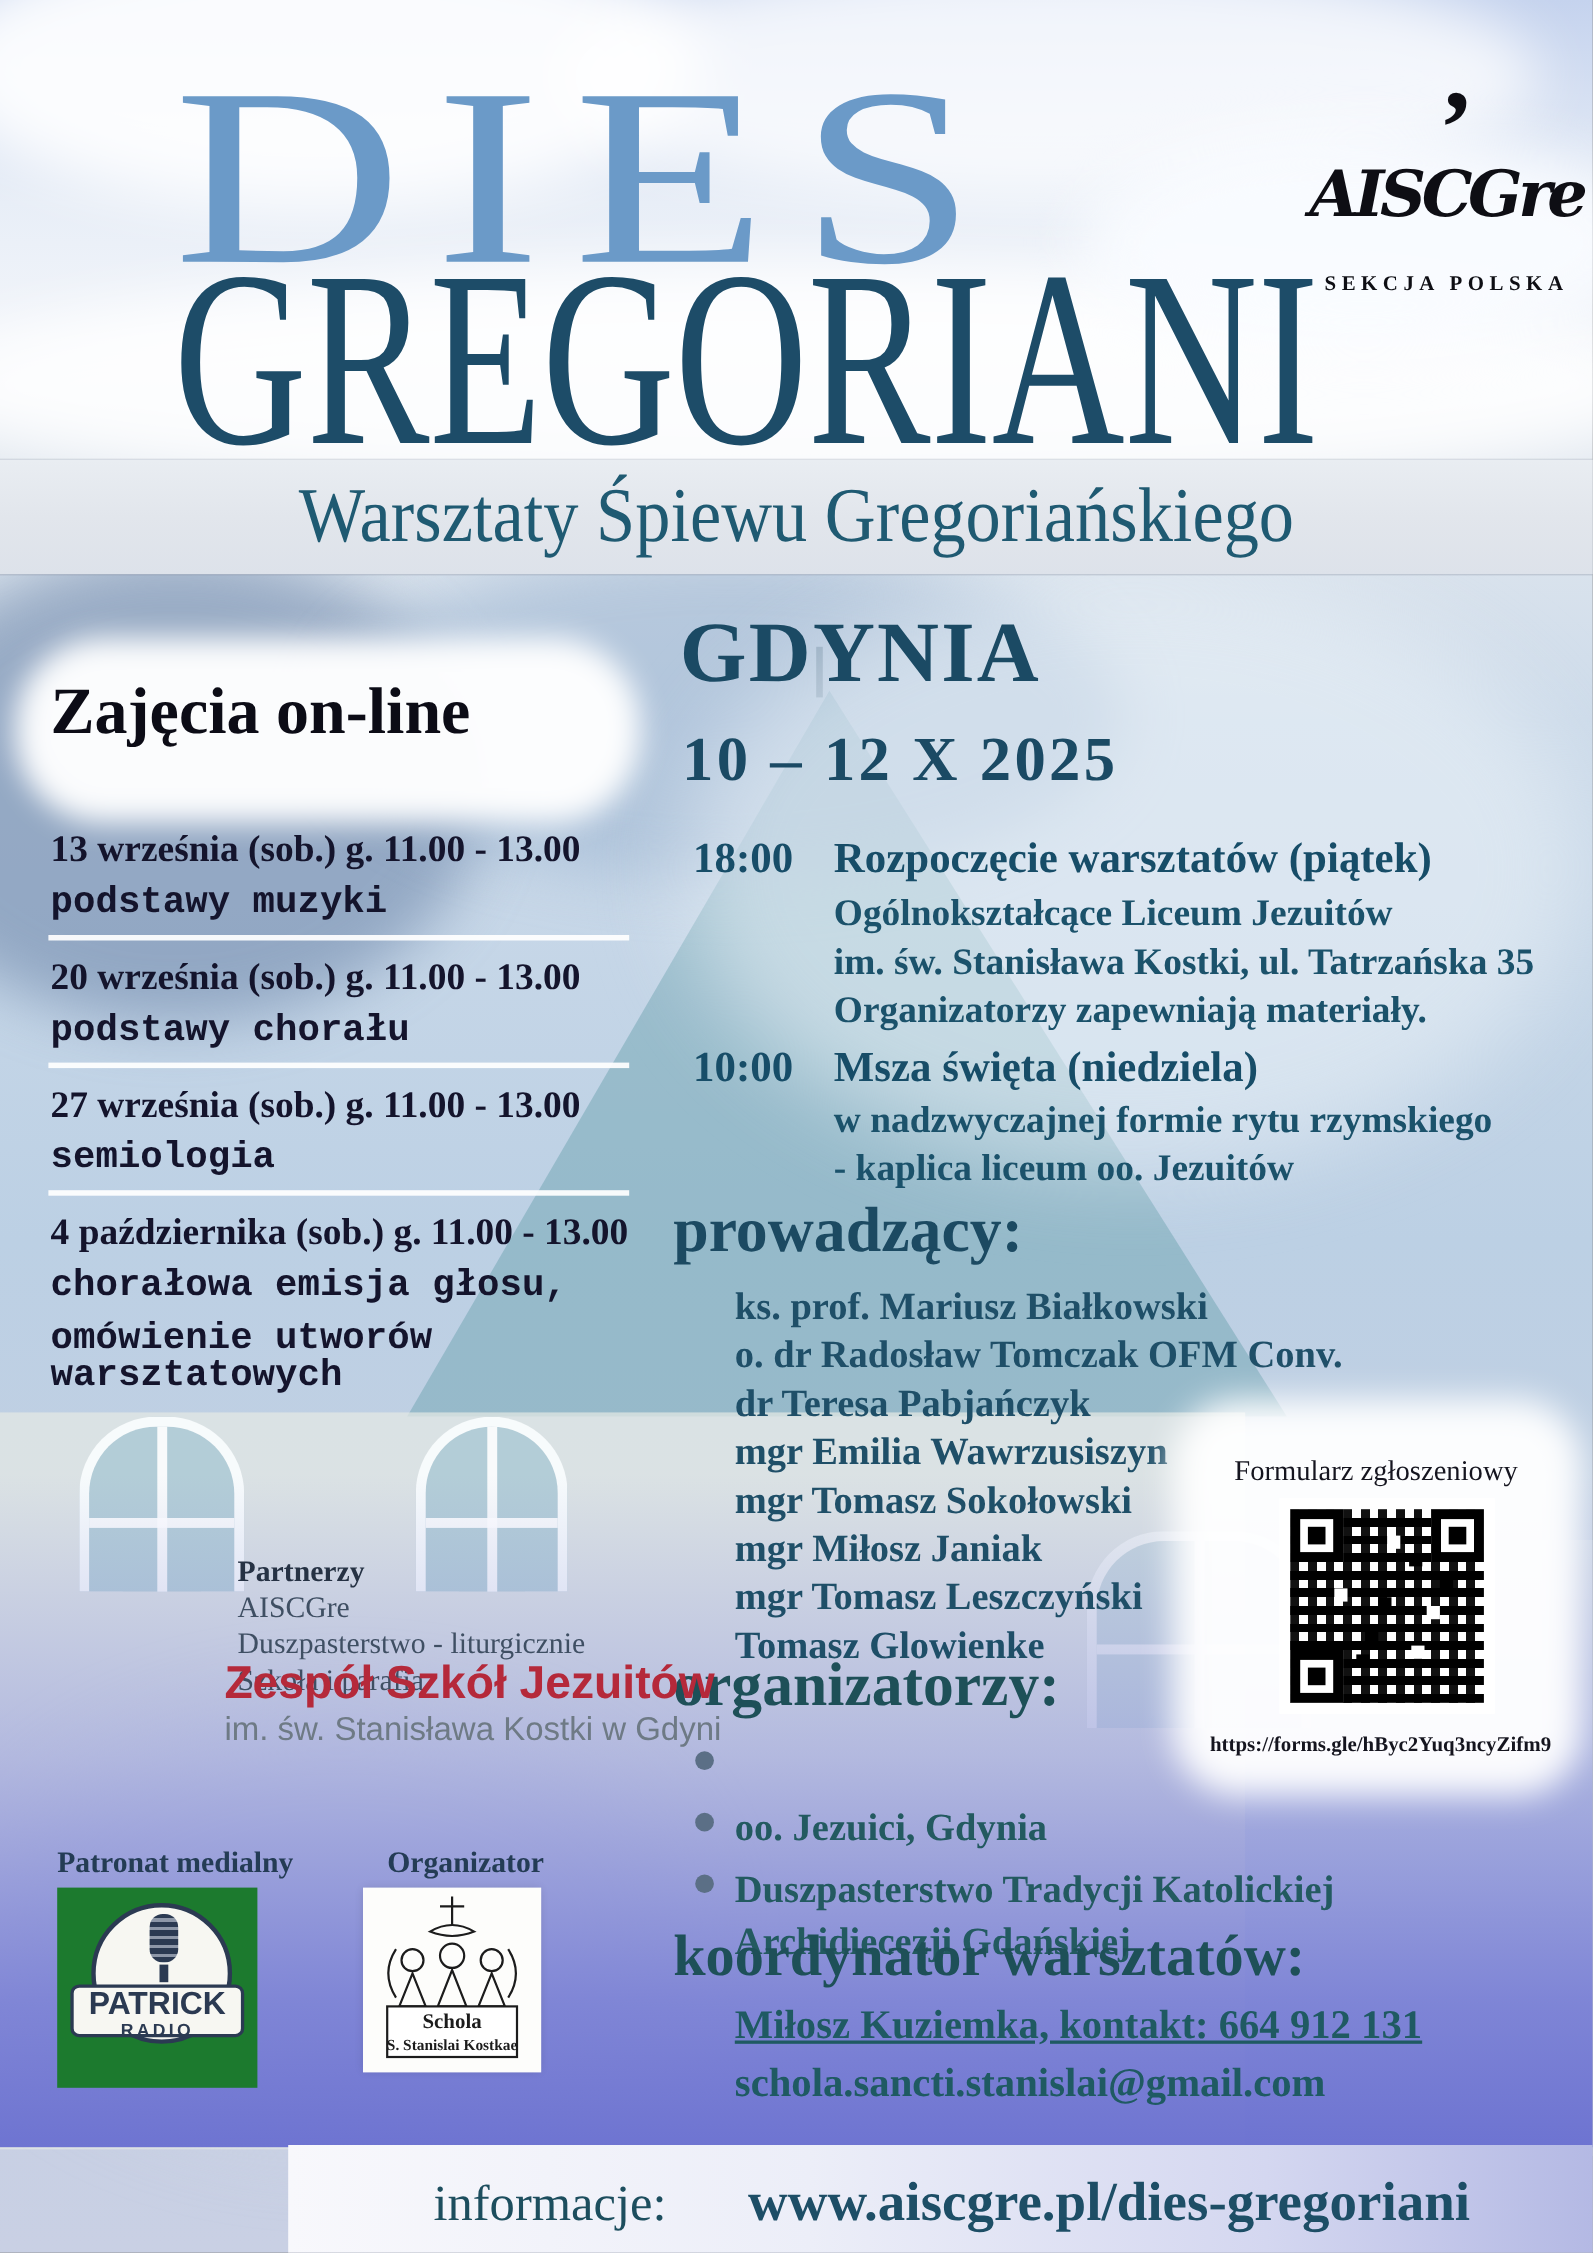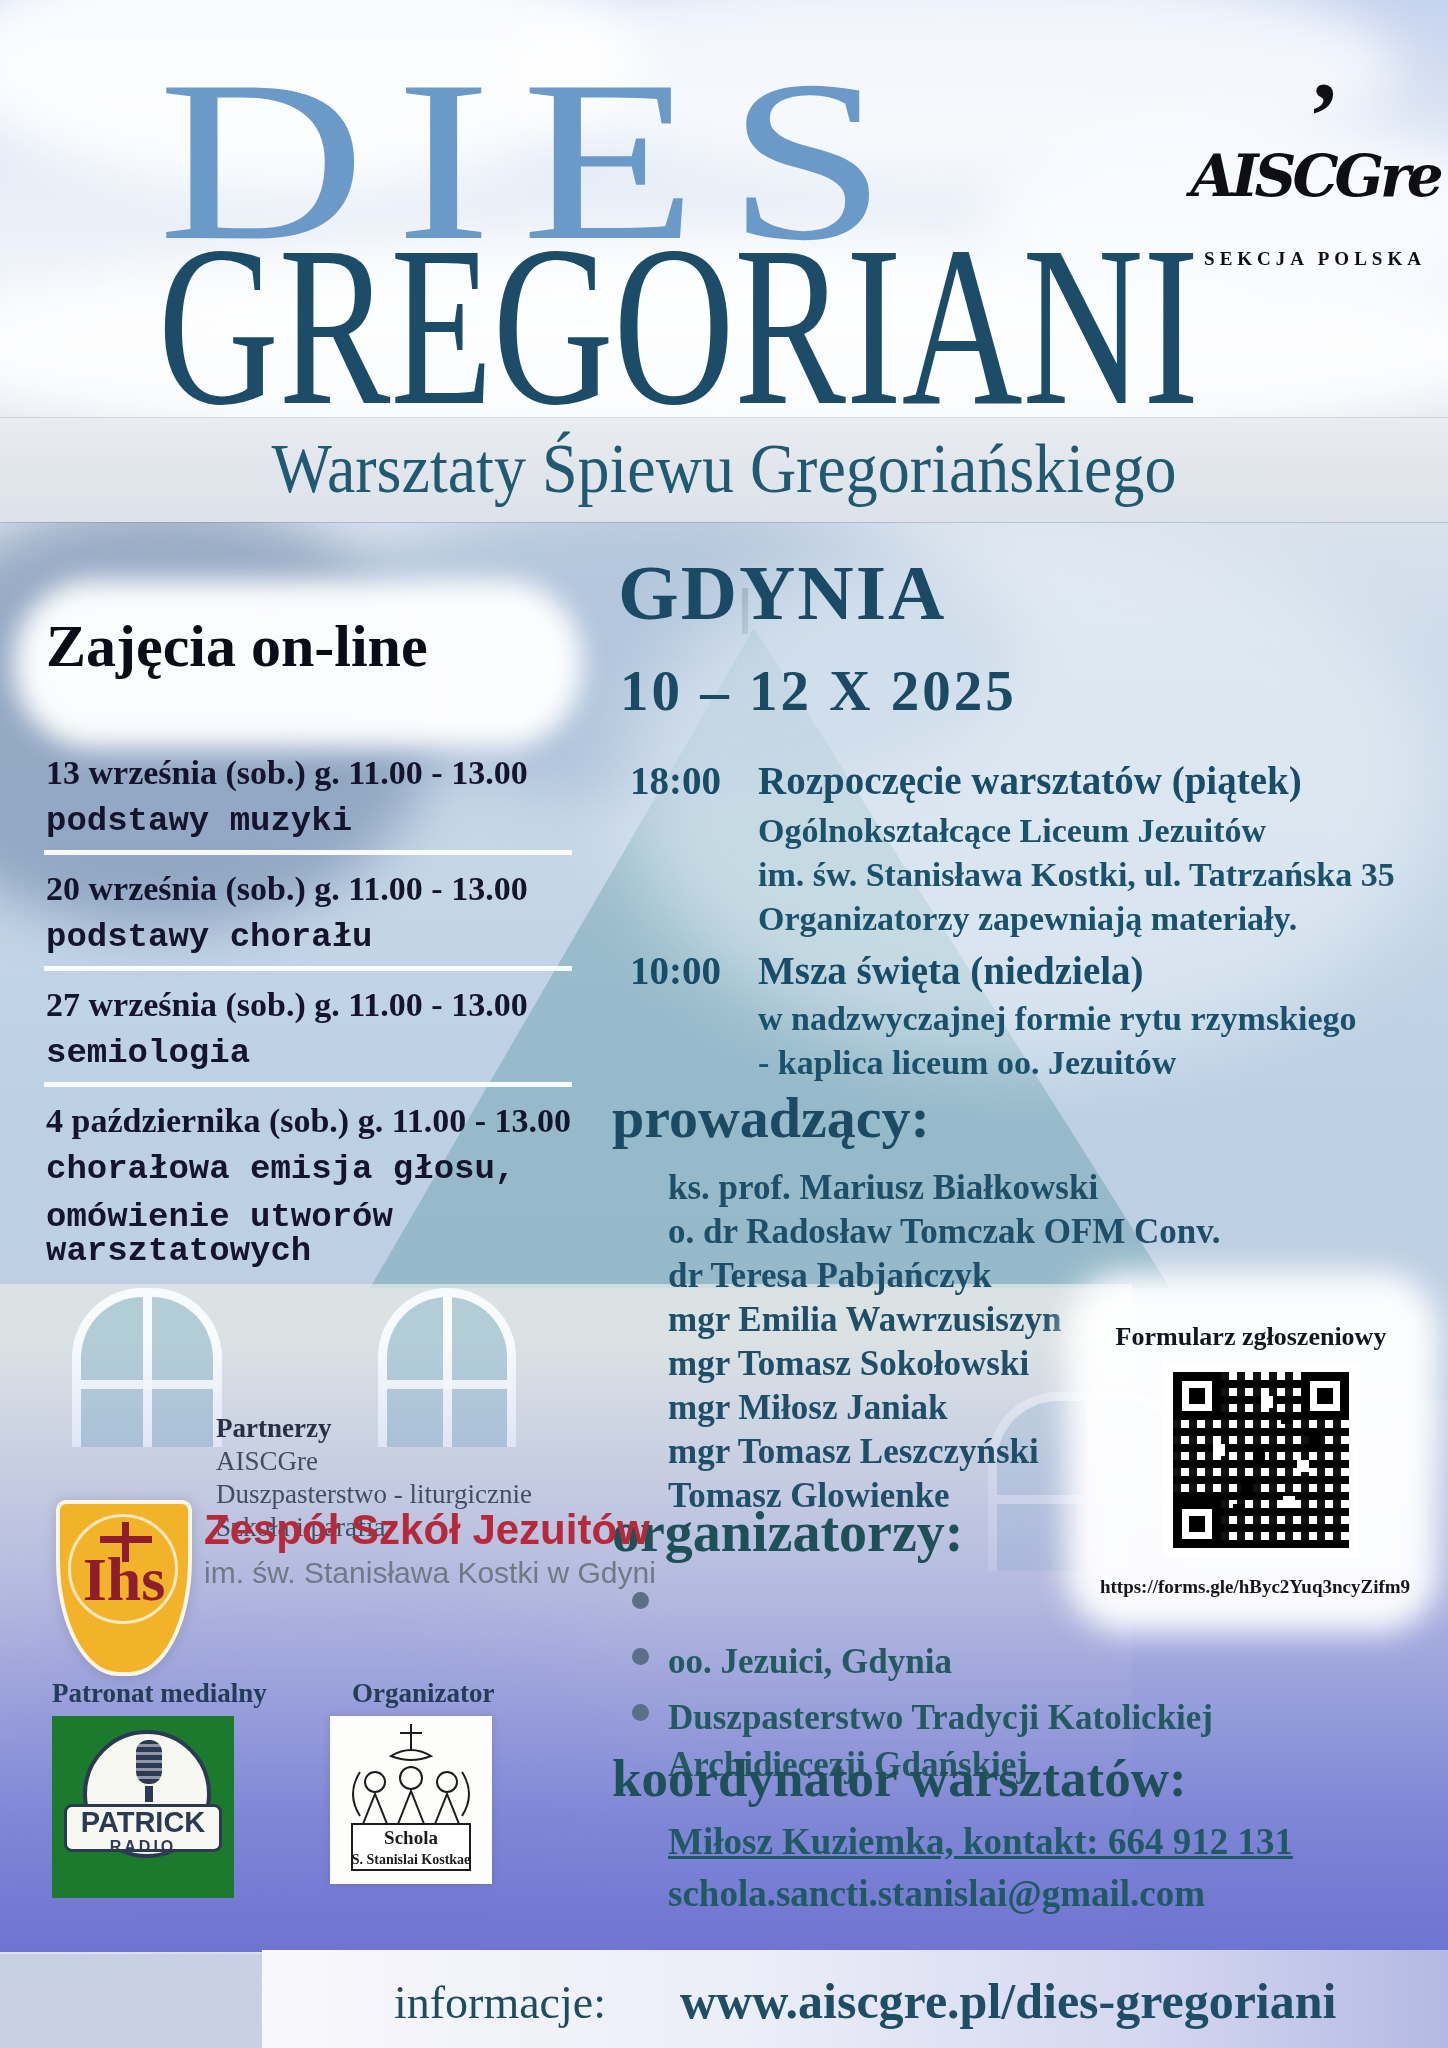--- a/index.html
+++ b/index.html
@@ -53,21 +53,21 @@
   .h-lead{left:612px;top:1084px;font-size:58px;font-weight:700;color:#1c4a62;}
   .lname{position:absolute;left:668px;font-size:35px;font-weight:700;color:#1f4f68;}
   .h-org{left:612px;top:1500px;font-size:56px;font-weight:700;color:#1e5058;}
   .dot{position:absolute;left:632px;width:17px;height:17px;border-radius:50%;background:#5b6f86;}
   .oitem{position:absolute;left:668px;width:560px;font-size:35px;font-weight:700;color:#235a60;line-height:1.35;}
   .h-koo{left:612px;top:1748px;font-size:53px;font-weight:700;color:#1e5058;}
   .kline{position:absolute;left:668px;font-size:37px;font-weight:700;color:#1f5a62;}
   
   .qrcloud{left:1066px;top:1272px;width:372px;height:360px;background:rgba(255,255,255,.95);
     border-radius:60px;filter:blur(15px);}
-  .qrhead{left:1086px;top:1322px;width:330px;text-align:center;font-size:26px;font-weight:700;color:#15151f;}
+  .qrhead{left:1086px;top:1322px;width:330px;text-align:center;font-size:26px;font-weight:400;color:#15151f;}
   .qr{left:1163px;top:1362px;width:196px;height:196px;background:#fff;}
   .qrpat{position:absolute;left:10px;top:10px;width:176px;height:176px;background:
     repeating-linear-gradient(0deg,#000 0 8px,transparent 8px 16px),
     repeating-linear-gradient(90deg,#111 0 8px,#fff 8px 16px);}
   .fin{position:absolute;width:48px;height:48px;background:#fff;border:9px solid #000;box-sizing:border-box;}
   .fin i{position:absolute;left:7px;top:7px;width:16px;height:16px;background:#000;}
   .qnoise{position:absolute;left:80px;top:80px;width:12px;height:12px;background:#000;
     box-shadow:28px -40px #000,44px 8px #fff,-12px 30px #000,30px 44px #fff,-40px -8px #fff,56px -20px #000,8px -56px #fff,-20px 52px #000;}
   .qrurl{left:1090px;top:1576px;width:330px;text-align:center;font-size:19px;font-weight:700;color:#15151f;}
   
@@ -227,26 +227,20 @@
   <div class="kline" style="top:1820px;text-decoration:underline;">Miłosz Kuziemka, kontakt: 664 912 131</div>
   <div class="kline" style="top:1872px;">schola.sancti.stanislai@gmail.com</div>
 
   <div class="abs ptxt">
     <div class="b">Partnerzy</div>
     <div>AISCGre</div>
     <div>Duszpasterstwo - liturgicznie</div>
     <div>Szkoła i parafia</div>
   </div>
 
-  <div class="abs shield">
-    <div class="arc"></div>
-    <div class="ihs">Ihs</div>
-    <div class="cr-v"></div>
-    <div class="cr-h"></div>
-  </div>
   <div class="abs school-name">Zespół Szkół Jezuitów</div>
   <div class="abs school-sub">im. św. Stanisława Kostki w Gdyni</div>
 
   <div class="medlabel" style="left:52px;top:1678px;">Patronat medialny</div>
   <div class="abs plogo">
     <div class="pcirc">
       <div class="mic"></div>
       <div class="micst"></div>
     </div>
     <div class="pban">

